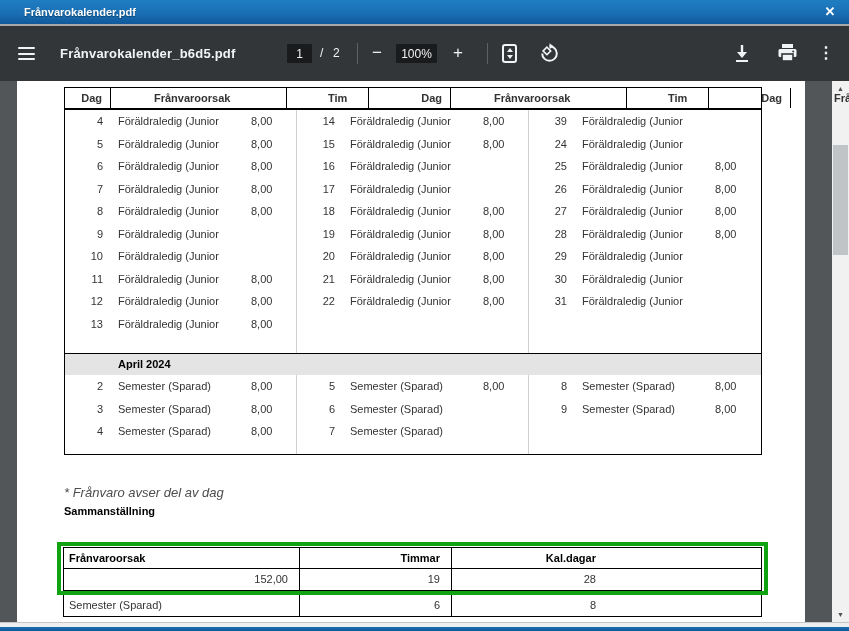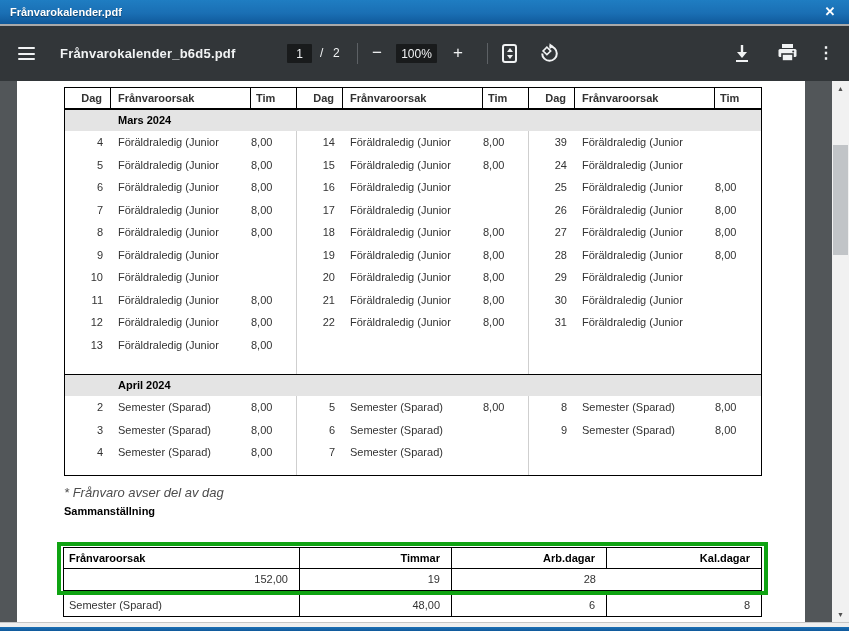--- a/index.html
+++ b/index.html
@@ -3,21 +3,21 @@
 <meta charset="utf-8">
 <style>
   * { margin:0; padding:0; box-sizing:border-box; }
   html,body { width:849px; height:631px; overflow:hidden; }
   body { font-family:"Liberation Sans", sans-serif; position:relative; background:#525659; }
 
   
   .titlebar { position:absolute; left:0; top:0; width:849px; height:24px;
     background:linear-gradient(180deg,#1f7dc2 0%,#1a6fb4 55%,#10599a 100%);
     display:flex; align-items:center; }
-  .titlebar .wtitle { color:#fff; font-size:11px; font-weight:bold; padding-left:10px;
+  .titlebar .wtitle { color:#fff; font-size:11px; font-weight:bold; padding-left:24px;
     text-shadow:0 1px 1px rgba(0,0,0,.4); }
   .titlebar .close { position:absolute; right:10px; top:3px; color:#fff; font-size:13px;
     font-weight:bold; width:18px; height:18px; text-align:center; line-height:18px; cursor:default; }
   .window-edge { position:absolute; left:0; top:24px; width:849px; height:2px; background:#a9a9a9; }
 
   
   .toolbar { position:absolute; left:0; top:26px; width:849px; height:55px; background:#323639; }
   .toolbar .t-item { position:absolute; color:#f1f3f4; }
   .hamburger { left:18px; top:21px; width:17px; height:13px; display:flex;
     flex-direction:column; justify-content:space-between; }
@@ -48,21 +48,21 @@
   .content { position:absolute; left:0; top:81px; width:849px; height:541px; background:#525659; }
   .page { position:absolute; left:17px; top:0; width:788px; height:541px; background:#ffffff;
     color:#333; font-size:11px; }
 
   
   .cal { position:absolute; left:47px; top:6px; width:698px; border:1px solid #000; background:#fff; position:absolute; }
   .cal { position:absolute; }
   .vline { position:absolute; top:22px; bottom:0; width:1px; background:#cfcfcf; z-index:0; }
   .vline.v1 { left:231px; } .vline.v2 { left:463px; }
   .crow { display:grid; grid-template-columns:46px 140px 46px 46px 140px 46px 46px 140px 48px; }
-  .crow.header { height:22px; line-height:21px; border-bottom:2px solid #000; font-weight:bold; color:#000; position:relative; z-index:1; background:#fff; }
+  .crow.header { height:22px; line-height:21px; border-bottom:2px solid #000; font-weight:bold; color:#000; position:relative; z-index:1; background:#fff;gap:36px; }
   .crow.header .cell { border-right:1px solid #000; padding-left:5px; }
   .crow.header .cell.reason { padding-left:7px; }
   .crow.header .cell:last-child { border-right:none; }
   .band { height:21px; line-height:21px; background:#e4e4e4; font-weight:bold; color:#000;
     padding-left:53px; position:relative; z-index:1; }
   .band.bordered { border-top:1px solid #000; height:22px; line-height:21px; }
   .crow.data { height:22.5px; line-height:22.5px; }
   .cell { overflow:hidden; white-space:nowrap; }
   .cell.day { text-align:right; padding-right:8px; color:#333; }
   .cell.reason { padding-left:7px; color:#333; }
@@ -168,21 +168,20 @@
           <div class="cell day">Dag</div>
           <div class="cell reason">Frånvaroorsak</div>
           <div class="cell tim">Tim</div>
           <div class="cell day">Dag</div>
           <div class="cell reason">Frånvaroorsak</div>
           <div class="cell tim">Tim</div>
           <div class="cell day">Dag</div>
           <div class="cell reason">Frånvaroorsak</div>
           <div class="cell tim">Tim</div>
         </div>
-        <div class="band">Mars 2024</div>
         <div class="crow data">
           <div class="cell day">4</div>
           <div class="cell reason">Föräldraledig (Junior</div>
           <div class="cell tim">8,00</div>
           <div class="cell day">14</div>
           <div class="cell reason">Föräldraledig (Junior</div>
           <div class="cell tim">8,00</div>
           <div class="cell day">39</div>
           <div class="cell reason">Föräldraledig (Junior</div>
           <div class="cell tim"></div>
@@ -326,33 +325,31 @@
 
     <div class="footnote">* Frånvaro avser del av dag</div>
     <div class="sumtitle">Sammanställning</div>
 
     <div class="sumarea">
       <div class="greenframe"></div>
       <div class="stable first">
         <div class="srow head">
             <div class="scell c0">Frånvaroorsak</div>
             <div class="scell c1">Timmar</div>
-            <div class="scell c2">Arb.dagar</div>
             <div class="scell c3">Kal.dagar</div>
           </div>
         <div class="srow">
             <div class="scell c1">152,00</div>
             <div class="scell c2">19</div>
             <div class="scell c3">28</div>
           </div>
       </div>
       <div class="stable second">
         <div class="srow">
             <div class="scell c0">Semester (Sparad)</div>
-            <div class="scell c1">48,00</div>
             <div class="scell c2">6</div>
             <div class="scell c3">8</div>
           </div>
       </div>
     </div>
   </div>
 
   <div class="scrollbar">
     <div class="sb-arrow sb-up">▲</div>
     <div class="sb-thumb"></div>

